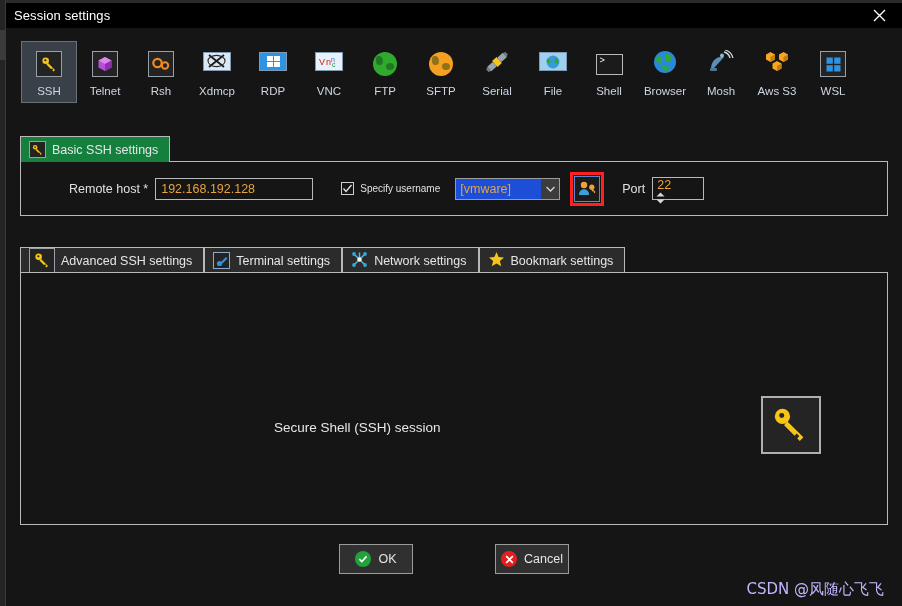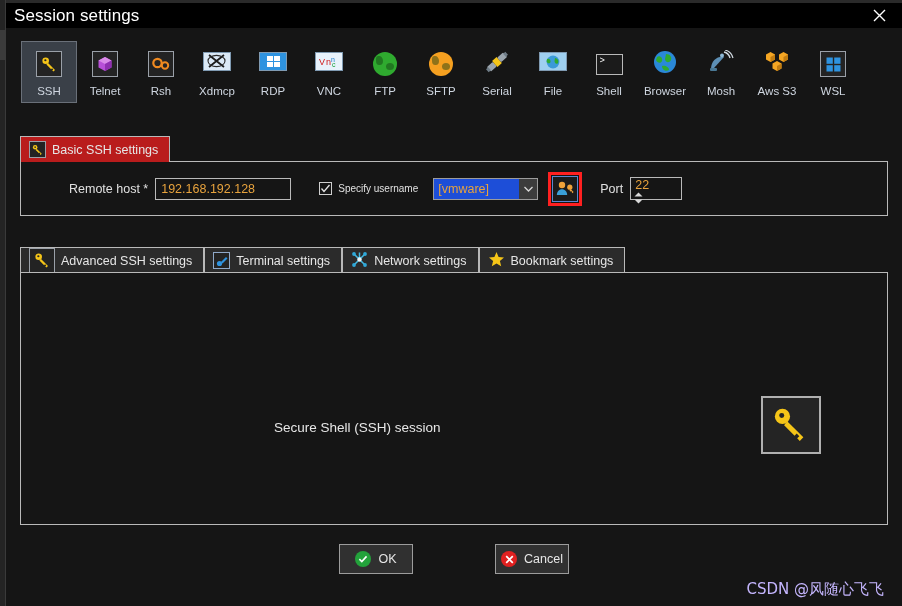--- a/index.html
+++ b/index.html
@@ -38,21 +38,21 @@
     background: #151515;
   }
   .titlebar {
     position: relative;
     height: 25px;
     background: #000000;
     display: flex; align-items: center;
   }
   .titlebar .title {
     color: #ffffff;
-    font-size: 17px;
+    font-size: 13px;
     padding-left: 8px;
     letter-spacing: .1px;
   }
   .close-btn {
     position: absolute; right: 0; top: 0;
     width: 46px; height: 25px;
     display: flex; align-items: center; justify-content: center;
     cursor: pointer;
   }
   .close-btn svg { display: block; }
@@ -127,21 +127,21 @@
   .basic-wrap {
     position: absolute; left: 14px; top: 132px;
     width: 868px; height: 82px;
   }
   .tabstrip {
     position: relative; height: 27px;
     display: flex; align-items: flex-end;
   }
   .tabbtn {
     height: 26px;
-    background: #b91c1c;
+    background: #15803d;
     border: 1px solid #b9b9b9;
     border-bottom: none;
     display: flex; align-items: center;
     padding: 0 11px 0 8px;
     color: #e6e6e6;
     font-size: 12.5px;
     cursor: pointer;
     gap: 6px;
   }
   .panel-body {
@@ -497,21 +497,21 @@
               <circle cx="4.2" cy="4.2" r="3" fill="#f5c518"></circle>
               <circle cx="4.2" cy="4.2" r="1.1" fill="#232323"></circle>
               <path d="M6.2 6.2 L13 13 L11.5 14.5 L10.4 13.4 L11.3 12.5 L10.2 11.4 L9.3 12.3 L4.9 7.9 Z" fill="#f5c518"></path>
             </svg>
           </span>
           <span>Basic SSH settings</span>
         </div>
       </div>
       <div class="panel-body">
         <span class="fld-label">Remote host *</span>
-        <input class="txtin" style="width: 136px;" value="192.168.192.128">
+        <input class="txtin" style="width: 158px;" value="192.168.192.128">
 
         <div style="width:28px;"></div>
 
         <div class="chk-row">
           <span class="chk">
             <svg width="11" height="11" viewBox="0 0 11 11">
               <path d="M1.5 5.5 L4 8.5 L9.5 2" stroke="#e6e6e6" stroke-width="1.3" fill="none"></path>
             </svg>
           </span>
           <span class="lbl">Specify username</span>

